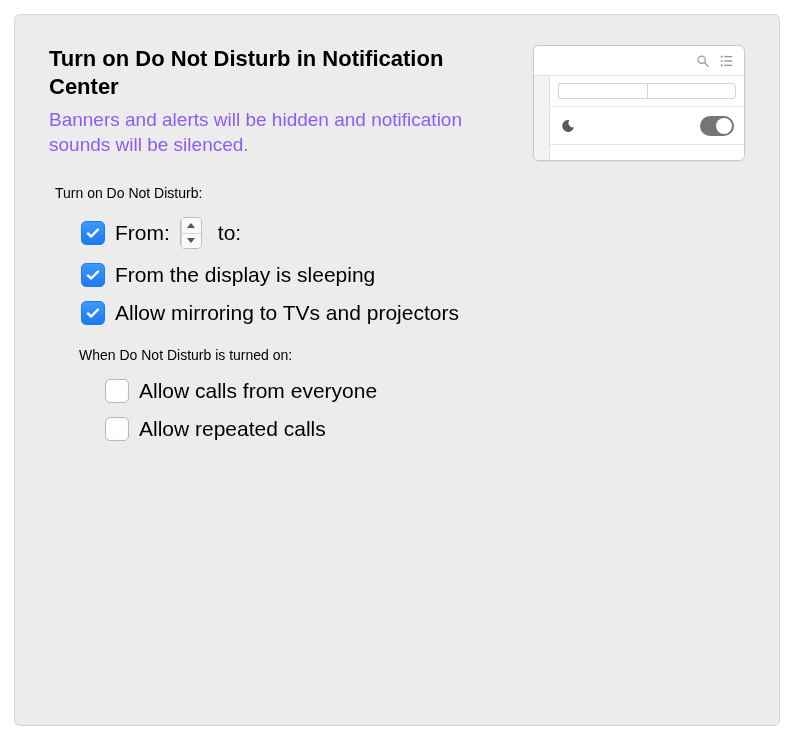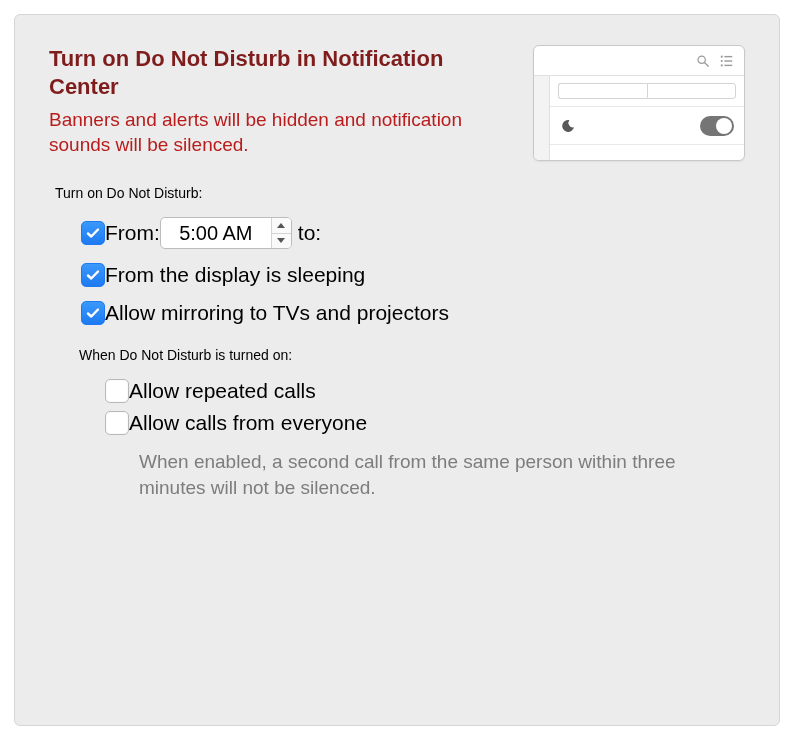--- a/index.html
+++ b/index.html
@@ -22,27 +22,27 @@
     .header-row {
       display: flex;
       align-items: flex-start;
       gap: 20px;
       margin-bottom: 24px;
     }
     .header-text { flex: 1; padding-right: 4px; }
     .title {
       font-size: 22px;
       font-weight: 600;
-      color: #7f1d1d;
+      color: #000000;
       line-height: 1.25;
       margin-bottom: 8px;
     }
     .subtitle {
       font-size: 19px;
-      color: #b91c1c;
+      color: #8b5cf6;
       line-height: 1.3;
     }
     .preview {
       width: 212px;
       height: 116px;
       background: #fff;
       border: 1px solid #c8c8c8;
       border-radius: 6px;
       flex-shrink: 0;
       display: flex;
@@ -100,20 +100,21 @@
     }
     .section-heading {
       font-size: 14px;
       color: #000;
       margin: 16px 0 16px 6px;
     }
     .option-list { padding-left: 32px; }
     .option-row {
       display: flex;
       align-items: center;
+      gap: 10px;
       margin-bottom: 14px;
       font-size: 21px;
       color: #000;
     }
     .checkbox {
       width: 24px; height: 24px; border-radius: 5px;
       display: inline-flex; align-items: center; justify-content: center;
       flex-shrink: 0;
       cursor: pointer;
     }
@@ -218,21 +219,20 @@
   <div class="option-list">
 
     <div class="option-row">
       <span class="checkbox checked">
         <svg viewBox="0 0 16 16">
             <path d="M3 8.5 L6.2 11.5 L13 4.5" fill="none" stroke="#fff" stroke-width="2.4" stroke-linecap="round" stroke-linejoin="round"></path>
           </svg>
       </span>
       <span>From:</span>
       <span class="time-input">
-        <span class="time-text">5:00 AM</span>
         <span class="stepper">
           <button>
               <svg viewBox="0 0 8 5">
                 <path d="M0 5 L4 0 L8 5 Z" fill="#555"></path>
               </svg>
             </button>
           <button>
               <svg viewBox="0 0 8 5">
                 <path d="M0 0 L4 5 L8 0 Z" fill="#555"></path>
               </svg>
@@ -259,28 +259,27 @@
       </span>
       <span>Allow mirroring to TVs and projectors</span>
     </div>
 
   </div>
 
   <div class="section2">
     <div class="section-heading">When Do Not Disturb is turned on:</div>
     <div class="option-list">
 
+      <div class="option-row">
+        <span class="checkbox unchecked"></span>
+        <span>Allow calls from everyone</span>
+      </div>
+
       <div class="option-row" style="margin-bottom:8px;">
         <span class="checkbox unchecked"></span>
         <span>Allow repeated calls</span>
       </div>
 
-      <div class="option-row">
-        <span class="checkbox unchecked"></span>
-        <span>Allow calls from everyone</span>
-      </div>
-
-      <div class="note">When enabled, a second call from the same person within three minutes will not be silenced.</div>
 
     </div>
   </div>
 
 </div>
 
 </body></html>

